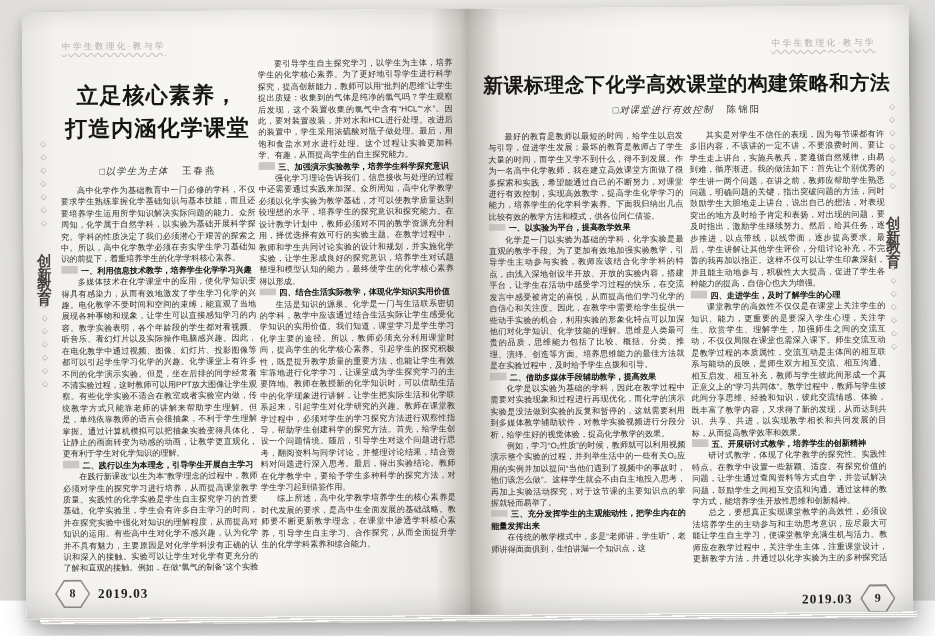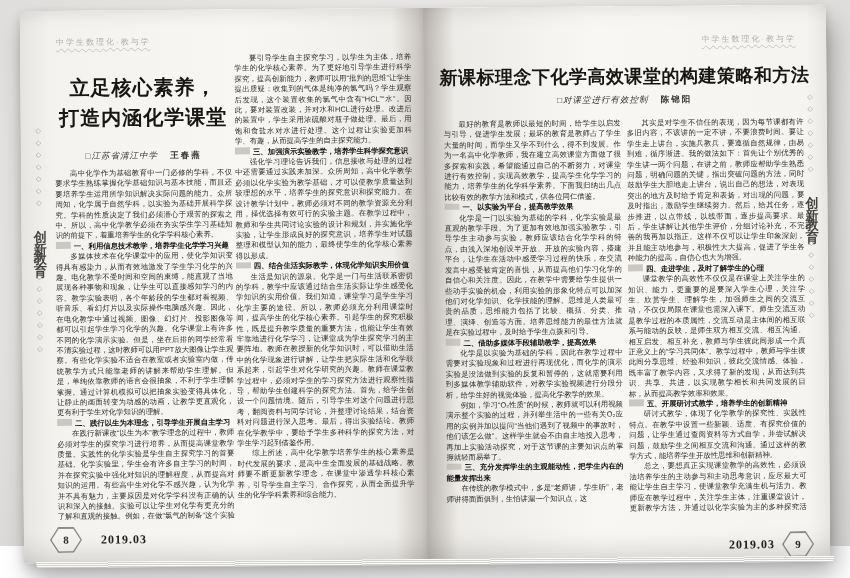--- a/index.html
+++ b/index.html
@@ -33,37 +33,37 @@
 
   .art-title{position:absolute;text-align:center;font-weight:700;color:#171614;}
   .lp-title{left:32px;top:62px;width:181px;font-size:20px;line-height:1.5;letter-spacing:1px;}
   .rp-title{left:14px;top:58px;width:374px;font-size:18px;letter-spacing:0.5px;}
 
   .byline{position:absolute;text-align:center;font-size:8.5px;color:#35332f;
     font-family:"Liberation Serif",serif;}
   .lp-byline{left:32px;top:140px;width:181px;}
   .rp-byline{left:14px;top:88px;width:374px;}
   .byline .school{font-style:italic;letter-spacing:1px;}
-  .byline .author{font-weight:700;margin-left:10px;letter-spacing:2px;}
+  .byline .author{font-weight:400;margin-left:10px;letter-spacing:2px;}
 
   .textcol{position:absolute;font-size:7.4px;line-height:10.4px;color:#2f2d2a;
     text-align:justify;overflow:hidden;}
   .lp-col1{left:34px;top:158px;width:177px;height:352px;}
   .lp-col2{left:214px;top:44px;width:177px;height:467px;}
   .rp-col1{left:20px;top:112px;width:177px;height:395px;}
   .rp-col2{left:203px;top:112px;width:177px;height:395px;}
   .para{text-indent:2em;}
   .h{font-weight:700;color:#141312;}
   .h .chip{display:inline-block;width:15px;height:6.5px;background:#cbc8c3;margin-right:3px;}
 
   .footer{position:absolute;display:flex;align-items:center;gap:7px;}
   .lp-footer{left:26px;top:516px;}
   .rp-footer{right:16px;top:526px;}
   .issue{font-size:12px;font-weight:700;color:#23211f;letter-spacing:1px;
-    font-family:"Liberation Serif",serif;margin-left:12px;}
+    font-family:"Liberation Serif",serif;}
   .hex{position:relative;width:32px;height:26px;background:#8e8b86;
     clip-path:polygon(26% 0,74% 0,100% 50%,74% 100%,26% 100%,0 50%);
     display:flex;align-items:center;justify-content:center;}
   .hex .hex-in{position:absolute;inset:1.5px;background:#f6f5f2;
     clip-path:polygon(26% 0,74% 0,100% 50%,74% 100%,26% 100%,0 50%);
     display:flex;align-items:center;justify-content:center;
     font-size:11px;font-weight:700;color:#2c2a28;font-family:"Liberation Serif",serif;}
 </style>
 </head>
 <body>
@@ -79,21 +79,21 @@
         <div class="rail-label">创新教育</div>
         <div class="chain">◇◇◇◇◇◇◇</div>
       </div>
 
       <div class="art-title lp-title">
         <div>立足核心素养，</div>
         <div>打造内涵化学课堂</div>
       </div>
 
       <div class="byline lp-byline">
-        <span class="school">□江苏省清江中学</span>
+        <span class="school">□以学生为主体</span>
         <span class="author">王春燕</span>
       </div>
 
       <div class="textcol lp-col1">
           <div class="para">高中化学作为基础教育中一门必修的学科，不仅要求学生熟练掌握化学基础知识与基本技能，而且还要培养学生运用所学知识解决实际问题的能力。众所周知，化学属于自然学科，以实验为基础开展科学探究。学科的性质决定了我们必须潜心于艰苦的探索之中。所以，高中化学教学必须在夯实学生学习基础知识的前提下，着重培养学生的化学学科核心素养。</div>
           <div class="h"><span class="chip"></span>一、利用信息技术教学，培养学生化学学习兴趣</div>
           <div class="para">多媒体技术在化学课堂中的应用，使化学知识变得具有感染力，从而有效地激发了学生学习化学的兴趣。电化教学不受时间和空间的束缚，能直观了当地展现各种事物和现象，让学生可以直接感知学习的内容。教学实验表明，各个年龄段的学生都对看视频、听音乐、看幻灯片以及实际操作电脑感兴趣。因此，在电化教学中通过视频、图像、幻灯片、投影图像等都可以引起学生学习化学的兴趣。化学课堂上有许多不同的化学演示实验。但是，坐在后排的同学经常看不清实验过程，这时教师可以用PPT放大图像让学生观察。有些化学实验不适合在教室或者实验室内做，传统教学方式只能靠老师的讲解来帮助学生理解。但是，单纯依靠教师的语言会很抽象，不利于学生理解掌握。通过计算机模拟可以把抽象实验变得具体化，让静止的画面转变为动感的动画，让教学更直观化，更有利于学生对化学知识的理解。</div>
           <div class="h"><span class="chip"></span>二、践行以生为本理念，引导学生开展自主学习</div>
           <div class="para">在践行新课改“以生为本”教学理念的过程中，教师必须对学生的探究学习进行培养，从而提高课堂教学质量。实践性的化学实验是学生自主探究学习的首要基础。化学实验里，学生会有许多自主学习的时间，并在探究实验中强化对知识的理解程度，从而提高对知识的运用。有些高中生对化学不感兴趣，认为化学并不具有魅力，主要原因是对化学学科没有正确的认识和深入的接触。实验可以让学生对化学有更充分的了解和直观的接触。例如，在做“氯气的制备”这个实验时，教师在教学中</div>
         </div>

